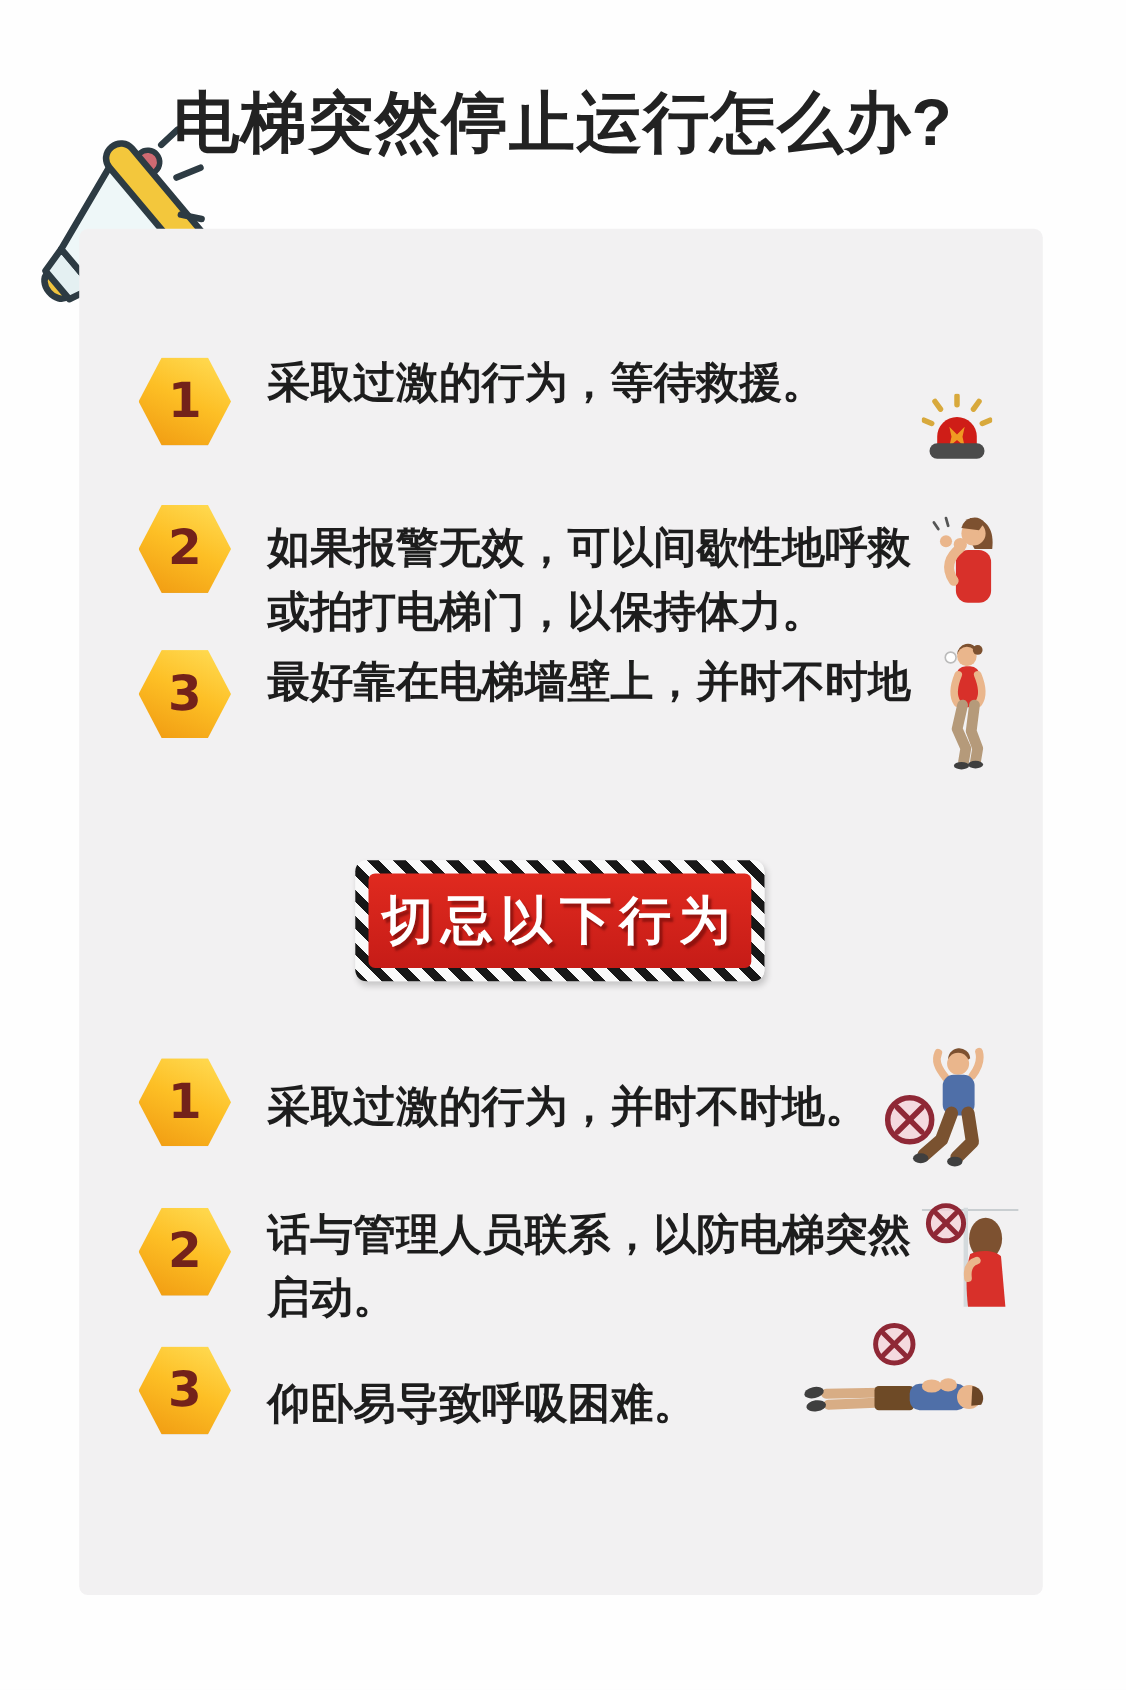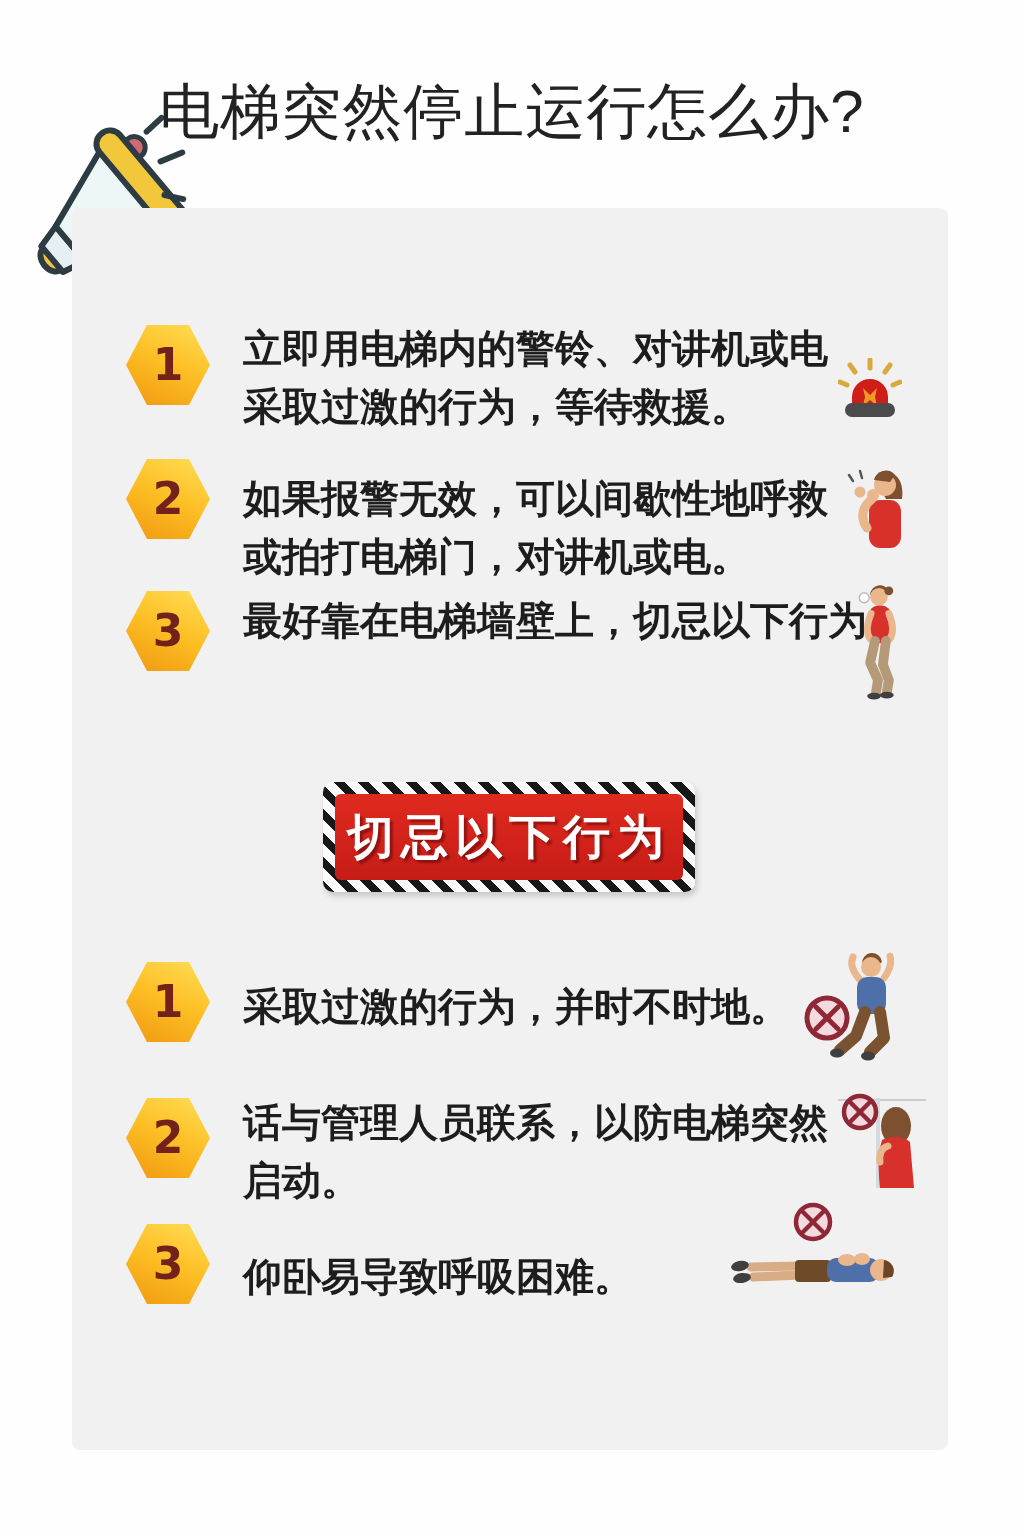--- a/index.html
+++ b/index.html
@@ -4,21 +4,21 @@
 <style>
   html,body{margin:0;padding:0;background:#ffffff;}
   .page{
     position:relative;width:1024px;height:1536px;overflow:hidden;
     background:#fefefe;
     font-family:"Liberation Sans","DejaVu Sans",sans-serif;
   }
   
   .title{
     position:absolute;left:0;top:72px;width:1024px;
-    text-align:center;font-size:60px;font-weight:400;color:#222;
+    text-align:center;font-size:60px;font-weight:700;color:#222;
     letter-spacing:1px;margin:0;
   }
   
   .megaphone{position:absolute;left:2px;top:100px;width:208px;height:208px;}
   
   .card{
     position:absolute;left:72px;top:208px;width:876px;height:1242px;
     background:#f2f1f2;border-radius:8px;
   }
   
@@ -87,21 +87,20 @@
 
   <h1 class="title">电梯突然停止运行怎么办?</h1>
 
   <div class="card"></div>
 
   <div class="row" id="row-s1">
     <div class="hex">
       <span>1</span>
     </div>
     <div class="txt">
-      <span>立即用电梯内的警铃、对讲机或电</span>
       <span>采取过激的行为，等待救援。</span>
     </div>
     <svg class="icon" viewBox="0 0 64 66">
       <g stroke="#d8a93c" stroke-width="5" stroke-linecap="round">
         <line x1="32" y1="10" x2="32" y2="2"></line>
         <line x1="17" y1="14" x2="12" y2="7"></line>
         <line x1="47" y1="14" x2="52" y2="7"></line>
         <line x1="9" y1="27" x2="2" y2="24"></line>
         <line x1="55" y1="27" x2="62" y2="24"></line>
       </g>
@@ -110,21 +109,21 @@
       <rect x="7" y="45" width="50" height="14" rx="7" fill="#4b4b4b"></rect>
     </svg>
   </div>
 
   <div class="row" id="row-s2">
     <div class="hex">
       <span>2</span>
     </div>
     <div class="txt">
       <span>如果报警无效，可以间歇性地呼救</span>
-      <span>或拍打电梯门，对讲机或电。</span>
+      <span>或拍打电梯门，以保持体力。</span>
     </div>
     <svg class="icon" viewBox="0 0 66 98">
       <g stroke="#555" stroke-width="2.5" stroke-linecap="round">
         <line x1="8" y1="13" x2="4" y2="7"></line>
         <line x1="17" y1="10" x2="15" y2="3"></line>
       </g>
       <path d="M37 3 C53 3 59 15 57 31 L41 31 C35 21 33 11 37 3 Z" fill="#7d5130"></path>
       <circle cx="40" cy="17" r="11" fill="#eab68c"></circle>
       <path d="M29 12 a12 12 0 0 1 21 -5 l-5 7 z" fill="#7d5130"></path>
       <rect x="24" y="32" width="32" height="48" rx="11" fill="#d8302a"></rect>
@@ -132,21 +131,21 @@
       <circle cx="28" cy="27" r="6" fill="#eab68c"></circle>
       <circle cx="15" cy="24" r="5.5" fill="#eab68c"></circle>
     </svg>
   </div>
 
   <div class="row" id="row-s3">
     <div class="hex">
       <span>3</span>
     </div>
     <div class="txt">
-      <span>最好靠在电梯墙壁上，切忌以下行为</span>
+      <span>最好靠在电梯墙壁上，并时不时地</span>
     </div>
     <svg class="icon" viewBox="0 0 56 120">
       <circle cx="14" cy="16" r="5" fill="#ffffff" stroke="#bbb" stroke-width="1.5"></circle>
       <path d="M20 13 a10 10 0 0 1 19 -4 l-3 7 z" fill="#7d5130"></path>
       <circle cx="29" cy="15" r="9" fill="#eab68c"></circle>
       <circle cx="39" cy="9" r="4.5" fill="#7d5130"></circle>
       <rect x="19" y="24" width="22" height="38" rx="9" fill="#d8302a"></rect>
       <path d="M21 32 C16 44 16 52 20 58" stroke="#eab68c" stroke-width="7" fill="none" stroke-linecap="round"></path>
       <path d="M39 32 C44 44 44 52 40 58" stroke="#eab68c" stroke-width="7" fill="none" stroke-linecap="round"></path>
       <path d="M25 60 L20 82 L28 100 L26 112" stroke="#b59a7a" stroke-width="10" fill="none" stroke-linecap="round" stroke-linejoin="round"></path>

